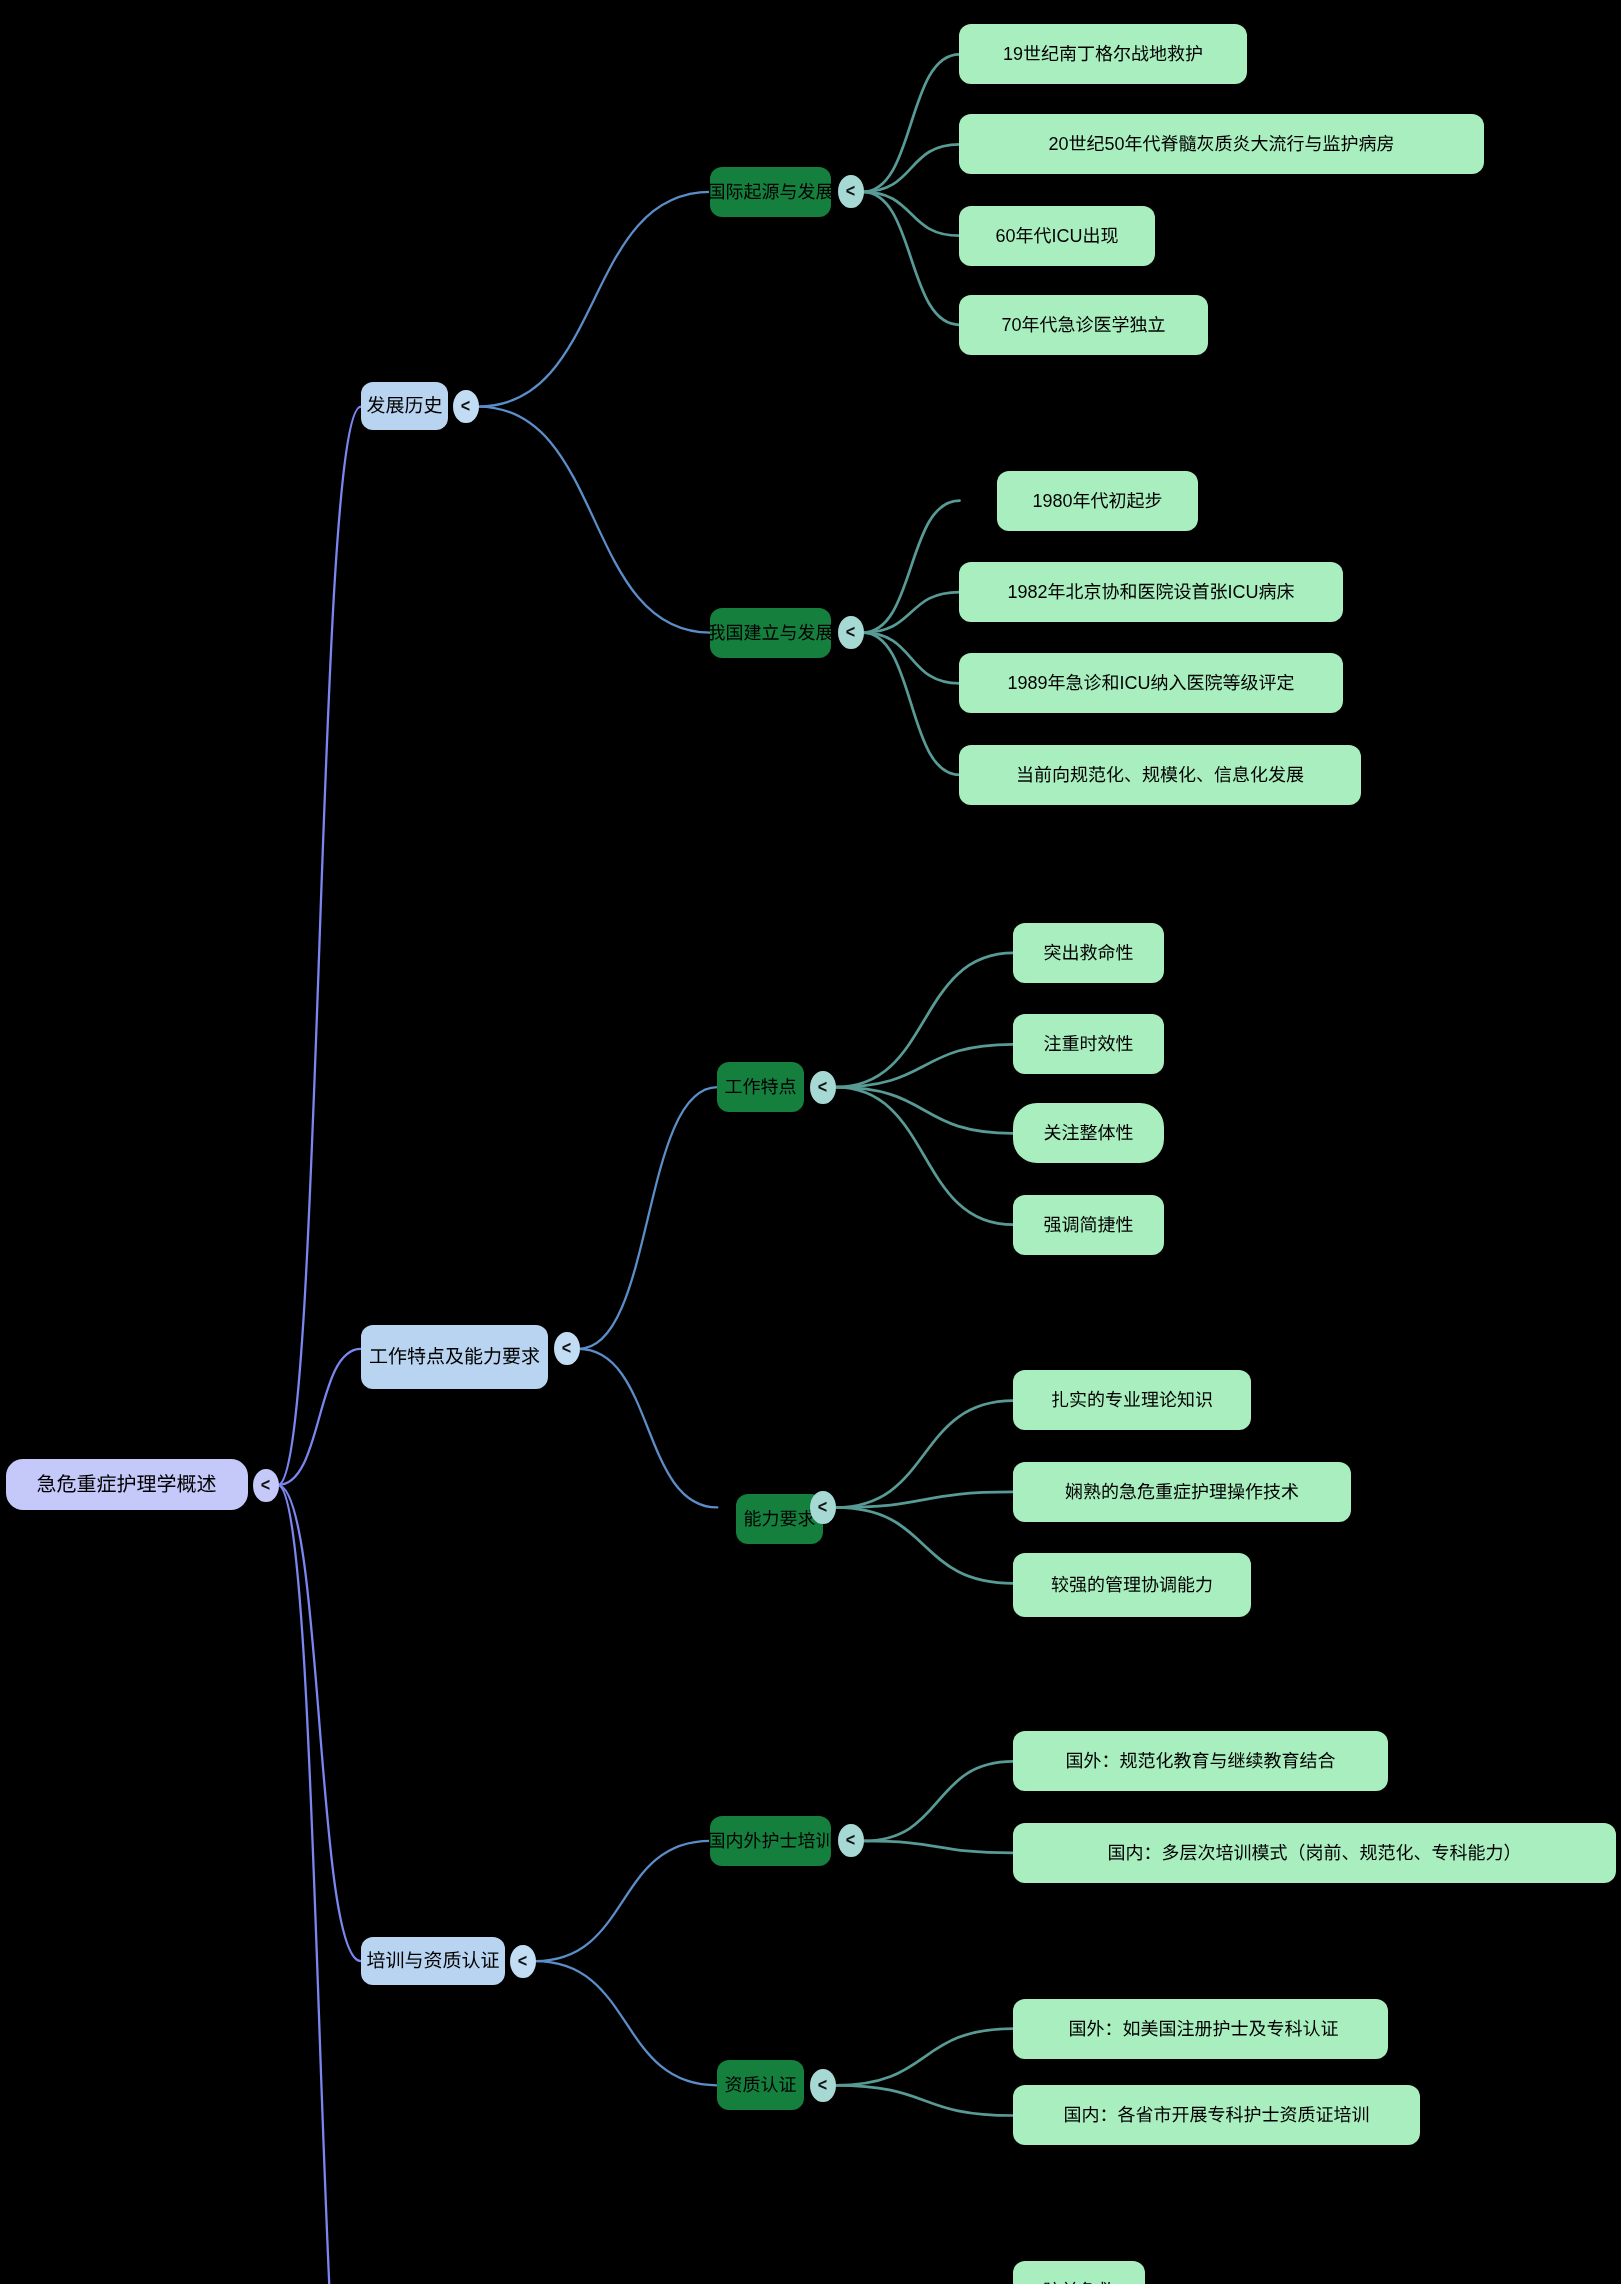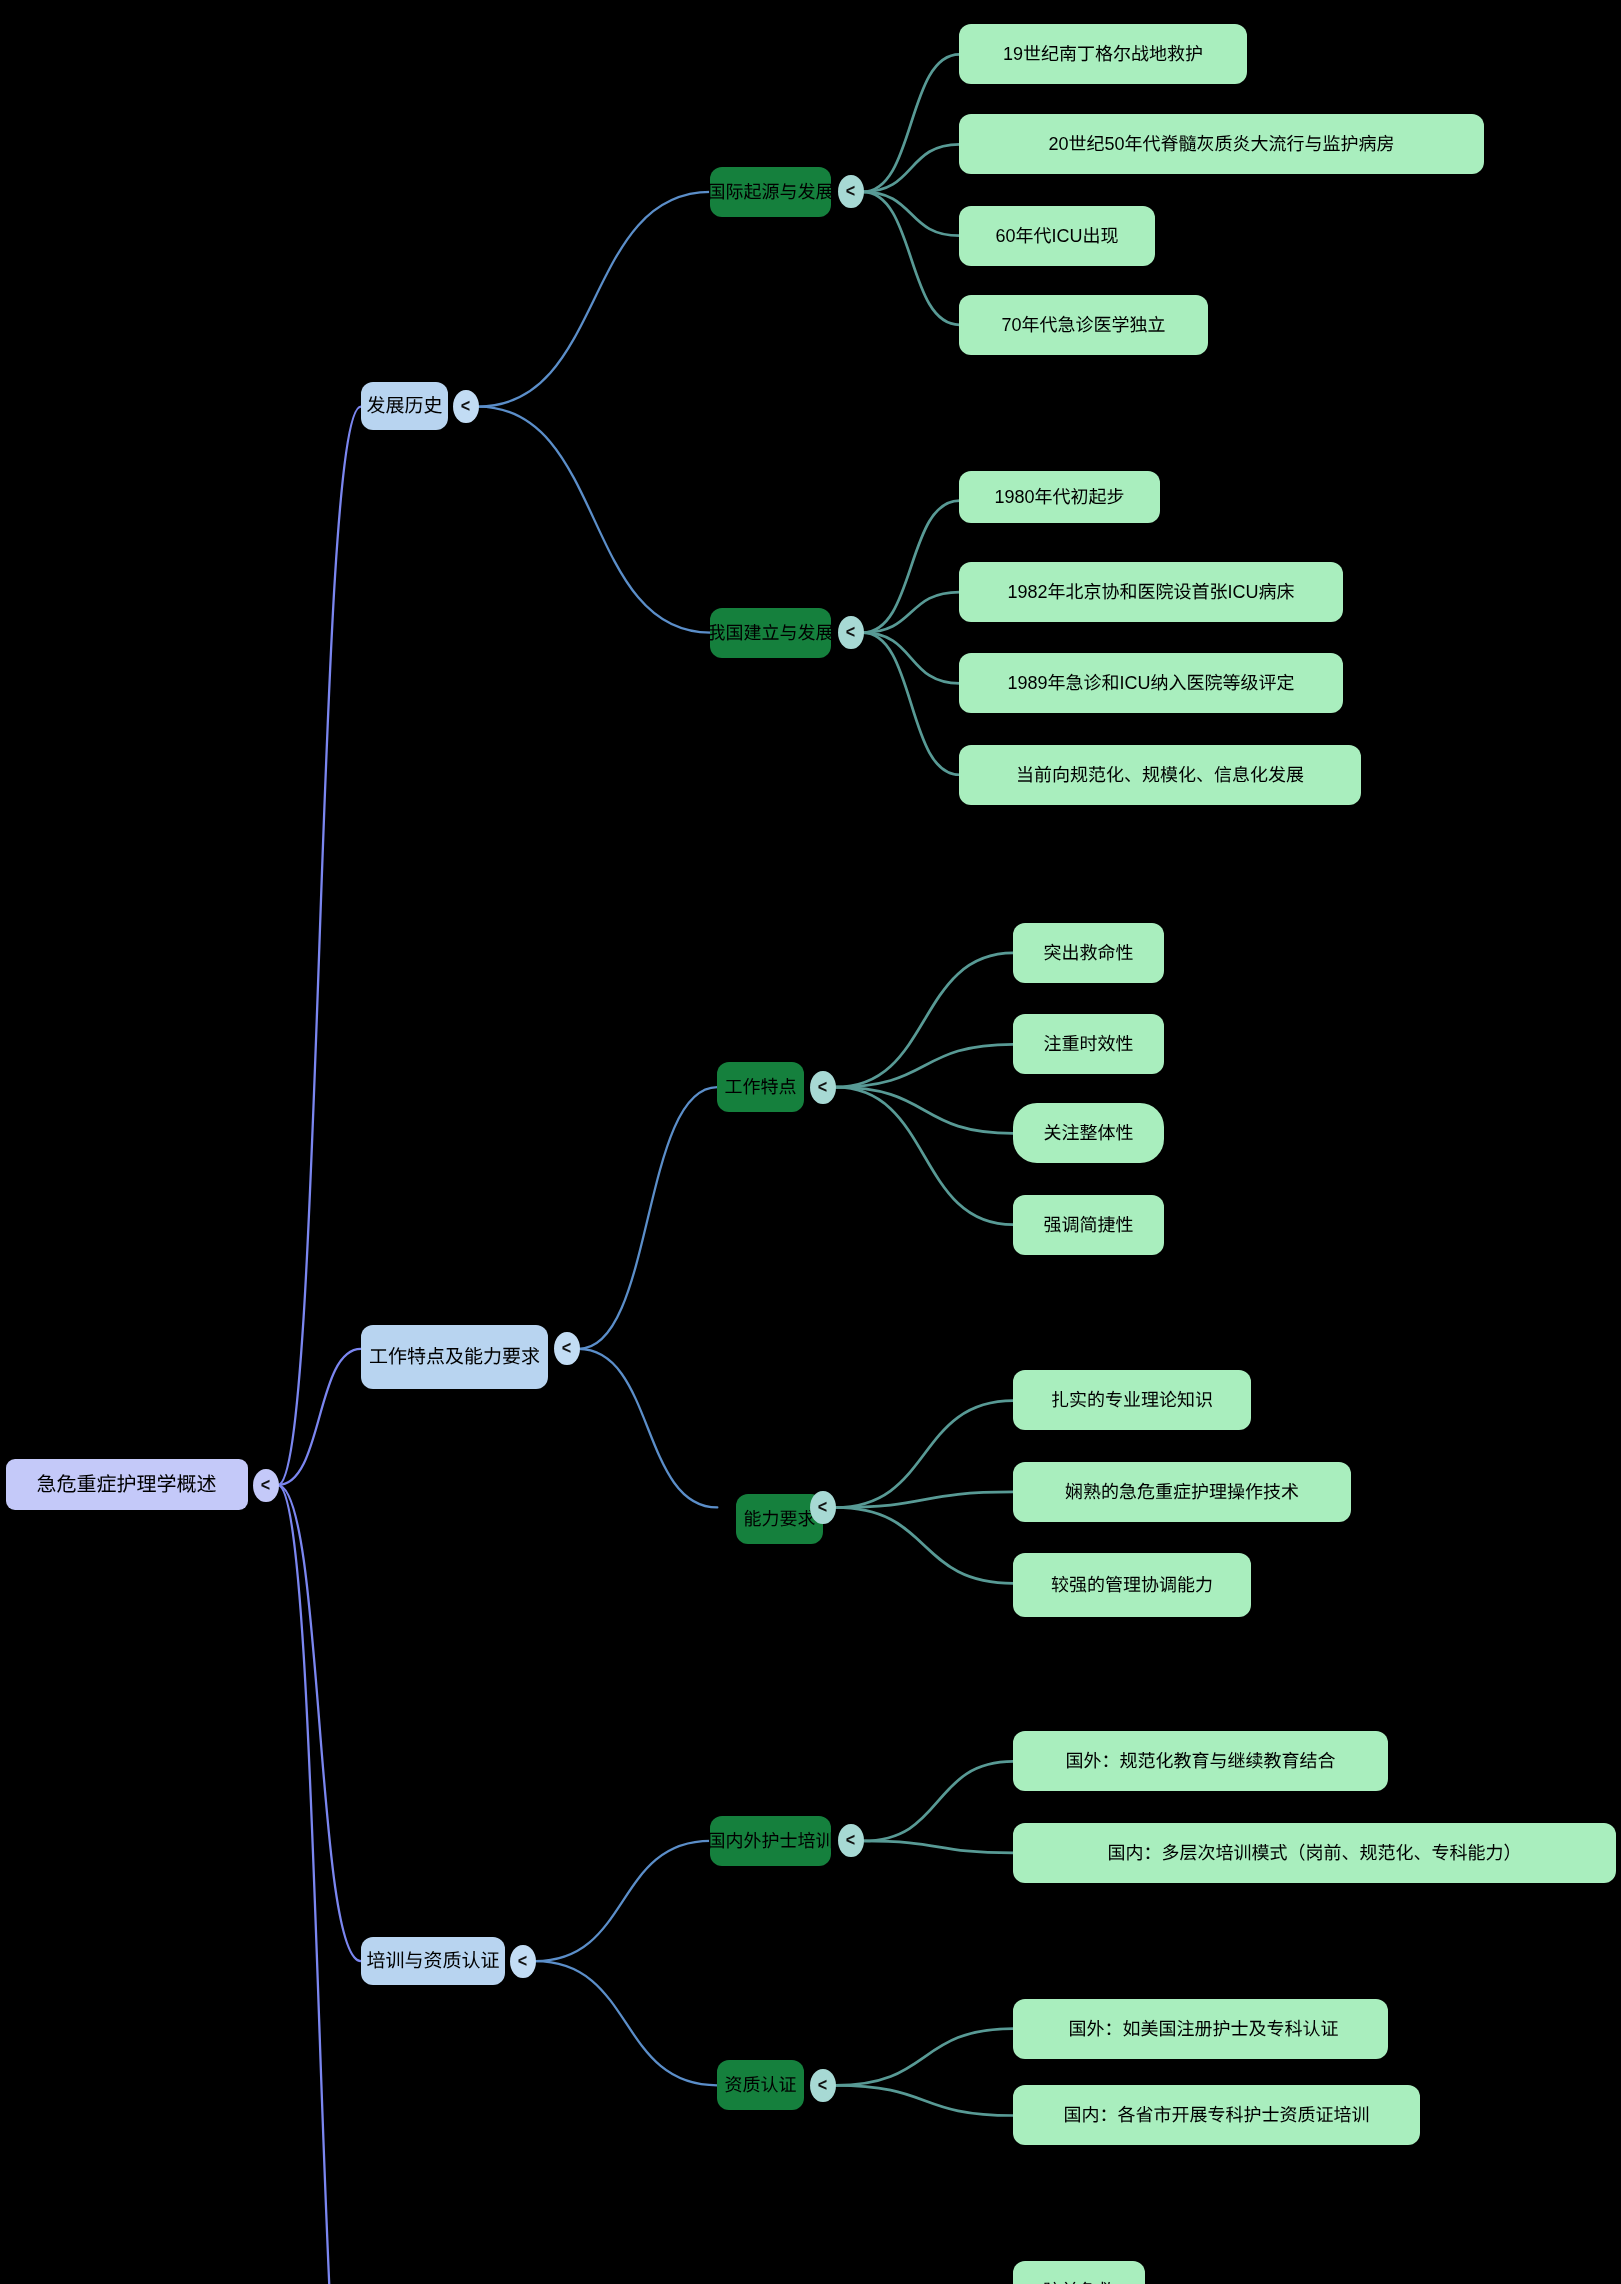--- a/index.html
+++ b/index.html
@@ -12,21 +12,21 @@
   #edges{position:absolute;left:0;top:0;width:1622px;height:2803px;pointer-events:none;}
 
   .node{
     position:absolute;box-sizing:border-box;
     display:flex;align-items:center;justify-content:center;
     color:#000;text-align:center;line-height:1.25;
     border-radius:12px;white-space:nowrap;
   }
   .node .txt{display:block;padding:0 15.5px;}
 
-  .lvl1{background:#c4c9f9;border-radius:9px;font-size:20px;}
+  .lvl1{background:#c4c9f9;border-radius:17px;font-size:20px;}
   .lvl2{background:#b8d4f0;border-radius:12px;font-size:19px;}
   .lvl3{background:#15803d;border-radius:12px;font-size:18px;}
   .leaf{background:#a9eebe;border-radius:12px;font-size:18px;}
 
   .toggle{
     position:absolute;width:25.6px;height:33px;border-radius:50%;
     display:flex;align-items:center;justify-content:center;
     font-size:19px;font-weight:bold;color:#111;
     font-family:"Liberation Sans","DejaVu Sans",sans-serif;
     cursor:pointer;user-select:none;
@@ -107,21 +107,21 @@
     </div>
     <div class="node leaf" style="left: 959px; top: 295px; width: 249px; height: 60px;">
       <span class="txt">70年代急诊医学独立</span>
     </div>
     <div class="node lvl3" style="left: 710px; top: 608px; width: 121px; height: 50px;">
       <span class="txt">我国建立与发展</span>
     </div>
     <div class="toggle t-lvl3" style="left: 838px; top: 616px;">
       <span class="chev">&lt;</span>
     </div>
-    <div class="node leaf" style="left: 959px; top: 471px; width: 201px; height: 52px;">
+    <div class="node leaf" style="left: 997px; top: 471px; width: 201px; height: 60px;">
       <span class="txt">1980年代初起步</span>
     </div>
     <div class="node leaf" style="left: 959px; top: 562px; width: 384px; height: 60px;">
       <span class="txt">1982年北京协和医院设首张ICU病床</span>
     </div>
     <div class="node leaf" style="left: 959px; top: 653px; width: 384px; height: 60px;">
       <span class="txt">1989年急诊和ICU纳入医院等级评定</span>
     </div>
     <div class="node leaf" style="left: 959px; top: 745px; width: 402px; height: 60px;">
       <span class="txt">当前向规范化、规模化、信息化发展</span>

